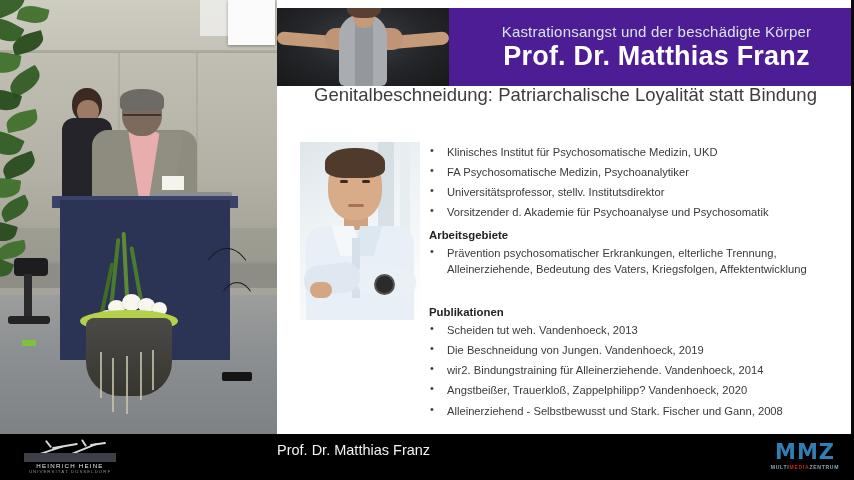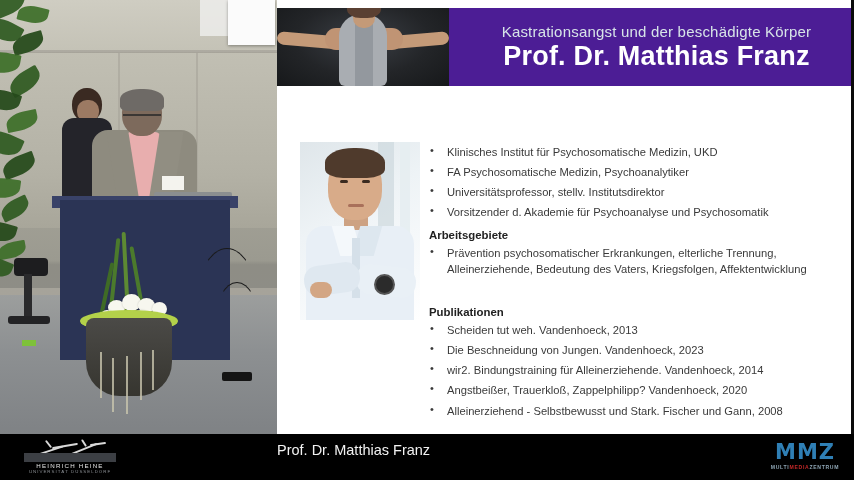--- a/index.html
+++ b/index.html
@@ -232,20 +232,21 @@
         <div class="hdrTorsoShade"></div>
         <div class="hdrNeck"></div>
         <div class="hdrHair"></div>
       </div>
       <div class="hdrText">
         <div class="hdrKicker">Kastrationsangst und der beschädigte Körper</div>
         <div class="hdrName">Prof. Dr. Matthias Franz</div>
       </div>
     </div>
 
+    <div id="slideTitle">Genitalbeschneidung: Patriarchalische Loyalität statt Bindung</div>
 
     <div class="portrait">
       <div class="pBgBarA"></div>
         <div class="pBgBarB"></div>
       <div class="pShirt"></div>
       <div class="pNeck"></div>
       <div class="pHead"></div>
       <div class="pHair"></div>
       <div class="pEyeL"></div>
         <div class="pEyeR"></div>
@@ -269,21 +270,21 @@
       <div class="bgroup" style="top:144px">
         <div class="bitem">Klinisches Institut für Psychosomatische Medizin, UKD</div>
         <div class="bitem">FA Psychosomatische Medizin, Psychoanalytiker</div>
         <div class="bitem">Universitätsprofessor, stellv. Institutsdirektor</div>
         <div class="bitem">Vorsitzender d. Akademie für Psychoanalyse und Psychosomatik</div>
       </div>
 
       <div class="bgroup" style="top:306px">
         <div class="bhead">Publikationen</div>
         <div class="bitem">Scheiden tut weh. Vandenhoeck, 2013</div>
-        <div class="bitem">Die Beschneidung von Jungen. Vandenhoeck, 2023</div>
+        <div class="bitem">Die Beschneidung von Jungen. Vandenhoeck, 2019</div>
         <div class="bitem">wir2. Bindungstraining für Alleinerziehende. Vandenhoeck, 2014</div>
         <div class="bitem">Angstbeißer, Trauerkloß, Zappelphilipp? Vandenhoeck, 2020</div>
         <div class="bitem">Alleinerziehend - Selbstbewusst und Stark. Fischer und Gann, 2008</div>
       </div>
 
     </div>
   </div>
   <div class="slideRightEdge"></div>
 
   <div id="bottom">

